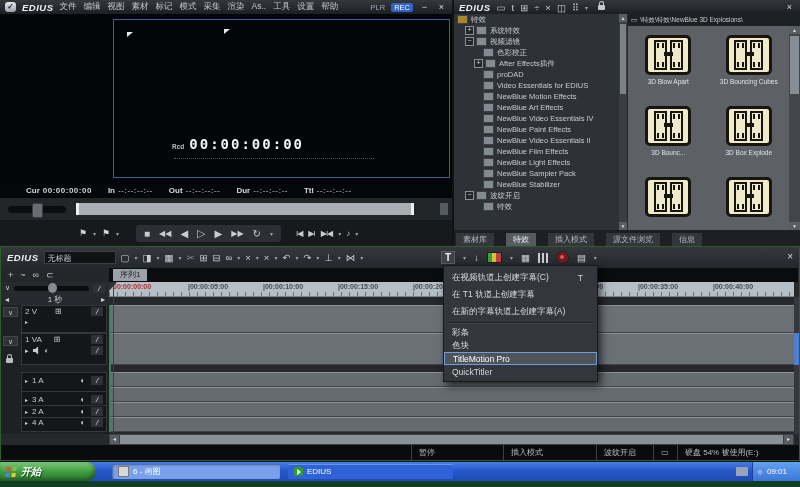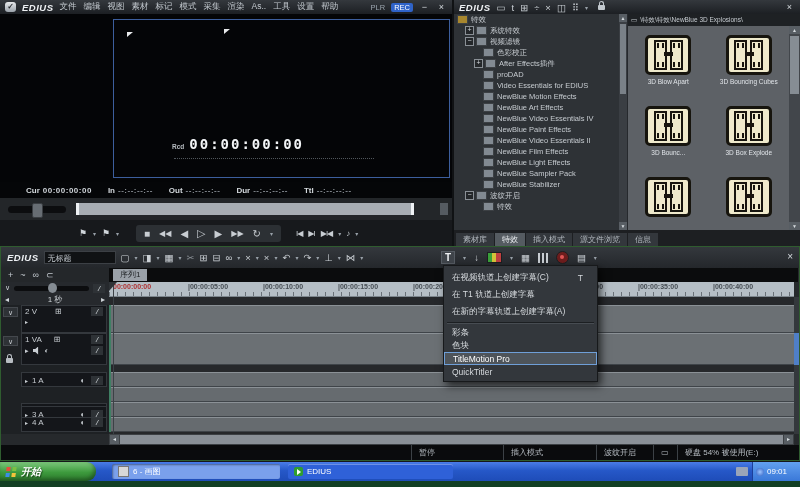--- a/index.html
+++ b/index.html
@@ -71,21 +71,21 @@
   .film{position:relative;width:46px;height:40px;background:#efeacb;border:3px solid #17150e;
         border-radius:5px;box-sizing:border-box;display:flex;justify-content:center;gap:3px;padding:2px 3px;}
   .fs{width:13px;border:2px solid #17150e;display:flex;flex-direction:column;
       justify-content:space-between;box-sizing:border-box;padding:1px;}
   .fh{height:5px;background:repeating-linear-gradient(90deg,#17150e 0 2px,transparent 2px 5px);}
   .film::after{content:"";position:absolute;left:16px;top:14px;width:9px;height:4px;background:#17150e;}
   .thumblabel{margin-top:3px;font-size:6.5px;color:#e0e4e8;}
   .bscroll{position:absolute;right:0;top:12px;width:11px;height:204px;background:#42464b;}
   .bthumb{position:absolute;left:1px;top:10px;width:9px;height:58px;background:#868d94;}
   .etabs{position:absolute;left:0;bottom:0;width:346px;height:16px;background:#1d1f22;
-         display:flex;align-items:flex-end;gap:1px;padding:0 2px;box-sizing:border-box;}
+         display:flex;align-items:flex-end;gap:12px;padding:0 2px;box-sizing:border-box;}
   .etab{height:13px;padding:0 7px;font-size:8px;color:#b4bac0;background:#33373c;
         display:flex;align-items:center;}
   .etab.active{background:#555b61;color:#eef1f4;}
 
   
   #timeline{position:absolute;left:0;top:246px;width:800px;height:215px;background:#26292c;
             border:1px solid #2f5c2f;box-sizing:border-box;}
   .ttool{position:absolute;left:0;top:0;width:798px;height:21px;
          background:linear-gradient(#34383d,#24272b);display:flex;align-items:center;gap:5px;padding:0 6px;box-sizing:border-box;}
   .projbox{width:72px;height:13px;background:#101214;border:1px solid #3c4045;color:#c2c8ce;
@@ -565,37 +565,37 @@
           <span class="keybox">/</span>
         </div>
         <div class="hrow" style="font-size:7px">
           <span>▸</span>
           <span class="spk"></span>
           <span>◐</span>
           <span class="keybox">/</span>
         </div>
       </div>
 
-      <div class="hcell" style="top:90px;height:15px">
+      <div class="hcell" style="top:90px;height:27px">
         <div class="hrow" style="padding-top:3px">
           <span style="font-size:6px">▸</span>
           <span>1 A</span>
           <span style="margin-left:auto">◐</span>
           <span class="keybox" style="margin-left:2px">/</span>
         </div>
       </div>
       <div class="hcell" style="top:121px;height:15px">
         <div class="hrow" style="padding-top:3px">
           <span style="font-size:6px">▸</span>
           <span>2 A</span>
           <span style="margin-left:auto">◐</span>
           <span class="keybox" style="margin-left:2px">/</span>
         </div>
       </div>
-      <div class="hcell" style="top:124px;height:15px">
+      <div class="hcell" style="top:109px;height:15px">
         <div class="hrow" style="padding-top:3px">
           <span style="font-size:6px">▸</span>
           <span>3 A</span>
           <span style="margin-left:auto">◐</span>
           <span class="keybox" style="margin-left:2px">/</span>
         </div>
       </div>
       <div class="hcell" style="top:135px;height:15px">
         <div class="hrow" style="padding-top:0">
           <span style="font-size:6px">▸</span>

